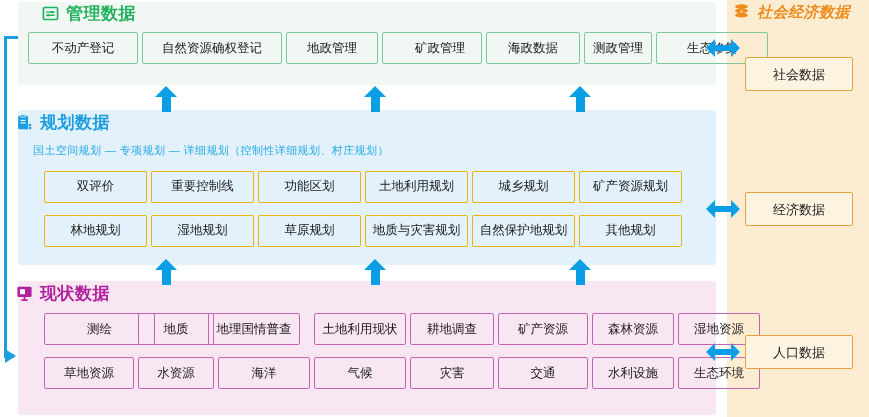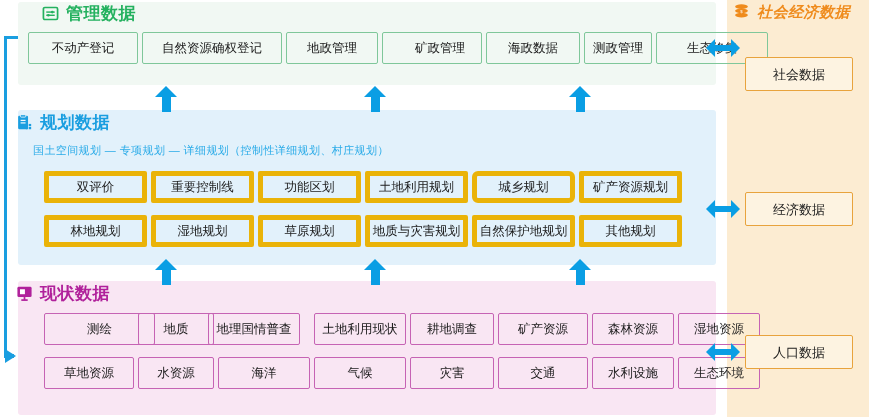--- a/index.html
+++ b/index.html
@@ -121,21 +121,21 @@
     align-items: center;
     justify-content: center;
     font-size: 12.5px;
     color: #1a1a1a;
     background: transparent;
     border-radius: 2px;
     white-space: nowrap;
     line-height: 1;
   }
   .chip-green  { border: 1px solid #7fc79a; }
-  .chip-blue   { border: 5px solid #eab308; }
+  .chip-blue   { border: 1px solid #eab308; font-family: Liberation Mono, monospace; }
   .chip-purple { border: 1px solid #c663b4; }
   .chip-orange {
     border: 1px solid #e8a33d;
     background: #fdf3e1;
     font-size: 13px;
   }
 
   
   .up-arrow { position: absolute; width: 22px; height: 26px; }
   .up-arrow .stem {
@@ -267,21 +267,21 @@
       </div>
       <div class="chip chip-blue" style="left: 151px; top: 171px; width: 103px; height: 32px;">
         <span>重要控制线</span>
       </div>
       <div class="chip chip-blue" style="left: 258px; top: 171px; width: 103px; height: 32px;">
         <span>功能区划</span>
       </div>
       <div class="chip chip-blue" style="left: 365px; top: 171px; width: 103px; height: 32px;">
         <span>土地利用规划</span>
       </div>
-      <div class="chip chip-blue" style="left: 472px; top: 171px; width: 103px; height: 32px; border-radius: 6px;">
+      <div class="chip chip-blue" style="left: 472px; top: 171px; width: 103px; height: 32px;">
         <span>城乡规划</span>
       </div>
       <div class="chip chip-blue" style="left: 579px; top: 171px; width: 103px; height: 32px;">
         <span>矿产资源规划</span>
       </div>
       <div class="chip chip-blue" style="left: 44px; top: 215px; width: 103px; height: 32px;">
         <span>林地规划</span>
       </div>
       <div class="chip chip-blue" style="left: 151px; top: 215px; width: 103px; height: 32px;">
         <span>湿地规划</span>

